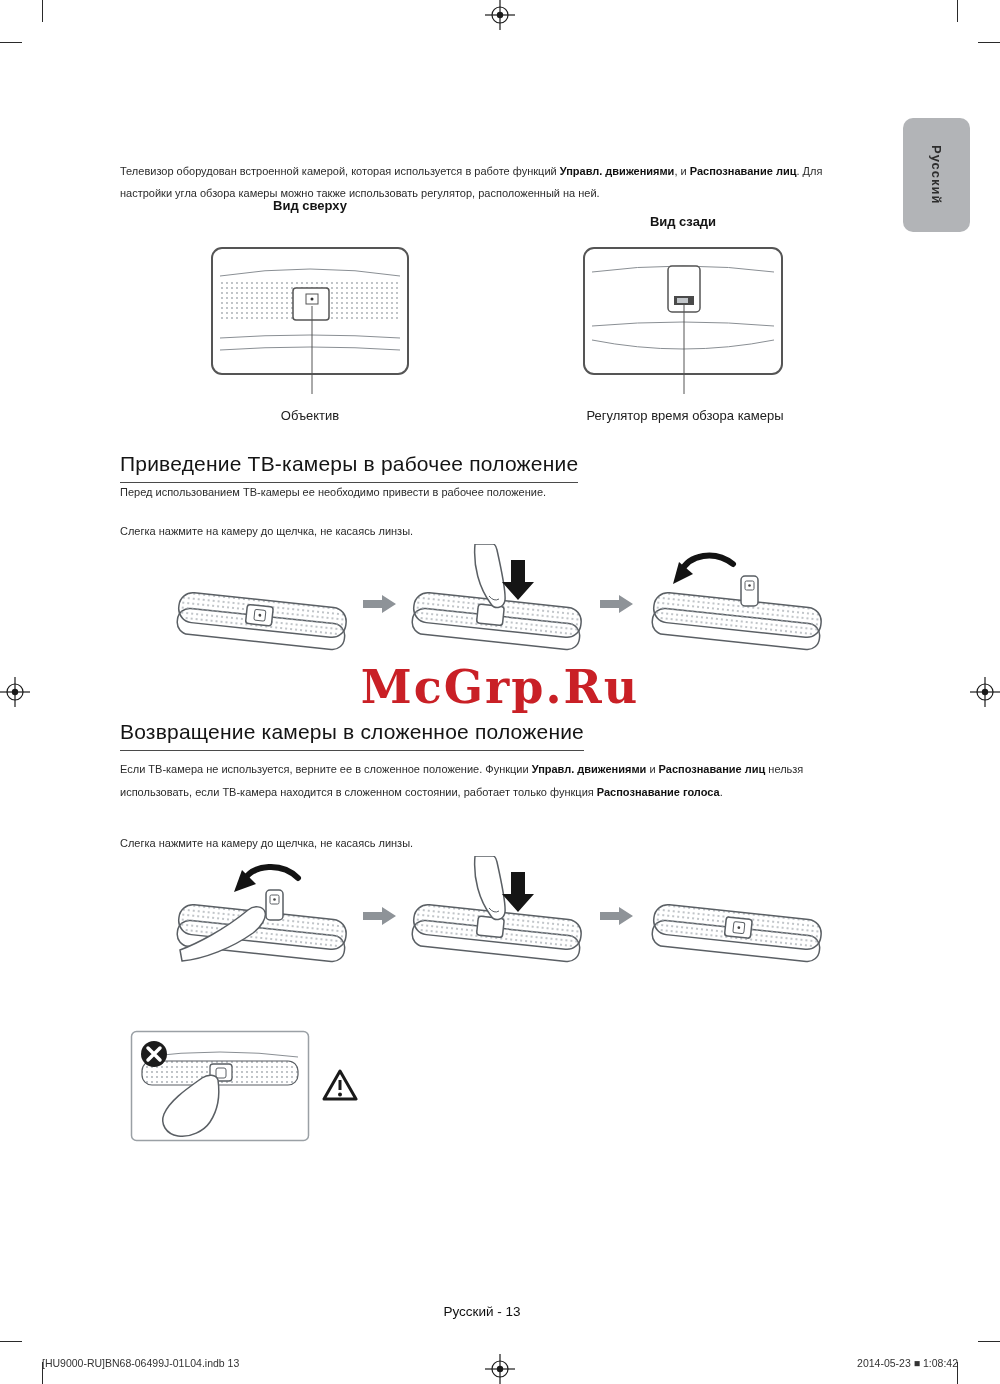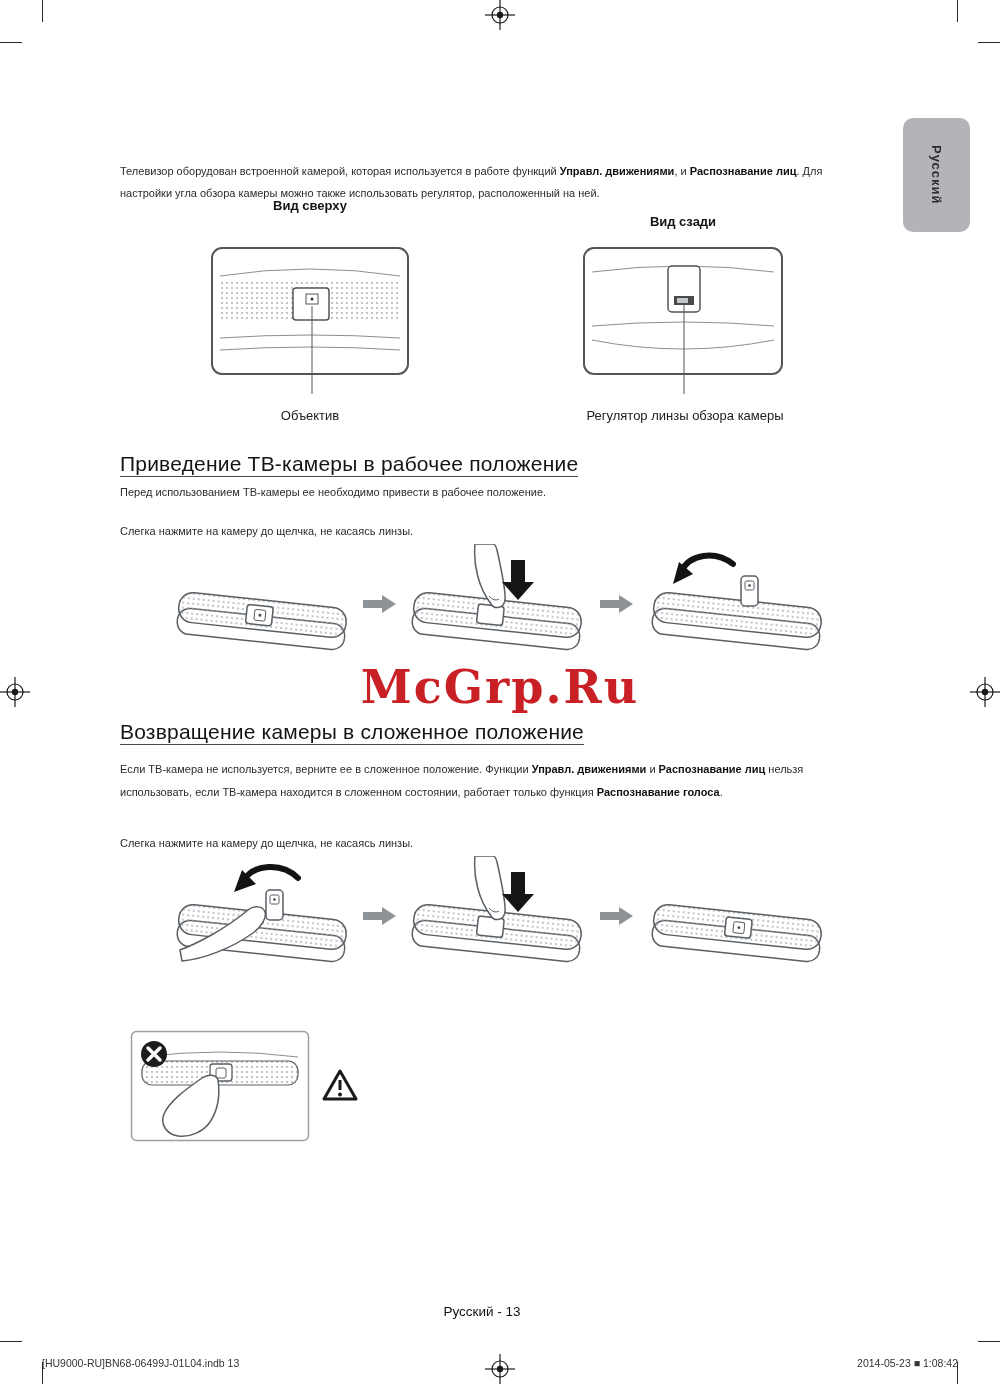--- a/index.html
+++ b/index.html
@@ -7,21 +7,21 @@
   body { font-family:"Liberation Sans", sans-serif; color:#1f1f1f; }
   .page { position:relative; width:1000px; height:1384px; margin:0 auto; background:#fff; overflow:hidden; }
   .abs { position:absolute; }
   .crop { position:absolute; background:#2a2a2a; }
   .regmark { position:absolute; }
 
   .title { font-size:29px; font-weight:bold; color:#101010; letter-spacing:0.2px; }
   .body-text { font-size:11px; line-height:21.5px; color:#2b2b2b; }
   .body-text b { color:#111; }
   .h2 { font-size:21px; font-weight:normal; color:#141414; display:inline-block;
-        border-bottom:1.5px solid #4a4a4a; letter-spacing:0.2px; }
+        border-bottom:1.5px solid #4a4a4a; padding-bottom:6px; letter-spacing:0.2px; }
   .fig-label { font-size:13px; font-weight:bold; text-align:center; color:#141414; }
   .caption { font-size:13px; text-align:center; color:#202020;margin-top:12px; }
   .lang-tab { position:absolute; left:903px; top:118px; width:67px; height:114px;
               background:#b2b4b7; border-radius:10px; display:flex; align-items:center; justify-content:center; }
   .lang-tab span { writing-mode:vertical-rl; font-size:13px; font-weight:bold; color:#2d2d2d; letter-spacing:1px; }
   .watermark { position:absolute; left:0; top:660px; width:1000px; text-align:center;
                font-family:"DejaVu Serif", serif; font-weight:bold; font-size:46px;
                color:#c92026; letter-spacing:2px; }
   .footer { position:absolute; left:0; top:1304px; width:964px; text-align:center;
             font-size:13.5px; color:#101010; }
@@ -108,21 +108,21 @@
   <svg class="abs" style="left:582px;top:246px" width="202" height="148" viewBox="0 0 202 148">
     <rect x="2" y="2" width="198" height="126" rx="10" fill="#fff" stroke="#555" stroke-width="2"></rect>
     <path d="M10 26 Q101 14 192 26" stroke="#8a8f94" fill="none"></path>
     <rect x="86" y="20" width="32" height="46" rx="4" fill="#fff" stroke="#555" stroke-width="1.5"></rect>
     <rect x="92" y="50" width="20" height="9" fill="#4a4a4a"></rect>
     <rect x="95" y="52" width="11" height="5" fill="#c2c6ca"></rect>
     <path d="M10 80 Q101 72 192 80" stroke="#8a8f94" fill="none"></path>
     <path d="M10 94 Q101 112 192 94" stroke="#8a8f94" fill="none"></path>
     <line x1="102" y1="59" x2="102" y2="148" stroke="#555"></line>
   </svg>
-  <div class="abs caption" style="left:540px;top:396px;width:290px">Регулятор линзы обзора камеры</div>
+  <div class="abs caption" style="left:540px;top:396px;width:290px">Регулятор время обзора камеры</div>
 
   <h2 class="abs h2" style="left:120px;top:452px">Приведение ТВ-камеры в рабочее положение</h2>
   <p class="abs body-text" style="left:120px;top:482px;width:757px">Перед использованием ТВ-камеры ее необходимо привести в рабочее положение.</p>
   <p class="abs body-text" style="left:120px;top:521px;width:757px">Слегка нажмите на камеру до щелчка, не касаясь линзы.</p>
 
   <svg class="abs" style="left:170px;top:544px" width="185" height="120" viewBox="0 0 185 120">
     <g transform="rotate(6 92 75)">
       <rect x="8" y="72" width="168" height="26" rx="12" fill="#fff" stroke="#5a5f64" stroke-width="1.5"></rect>
       <rect x="8" y="56" width="168" height="30" rx="14" fill="url(#dots)" stroke="#5a5f64" stroke-width="1.5"></rect>
       <rect x="76" y="62" width="26" height="19" rx="3" fill="#fff" stroke="#5a5f64" stroke-width="1.5"></rect>

